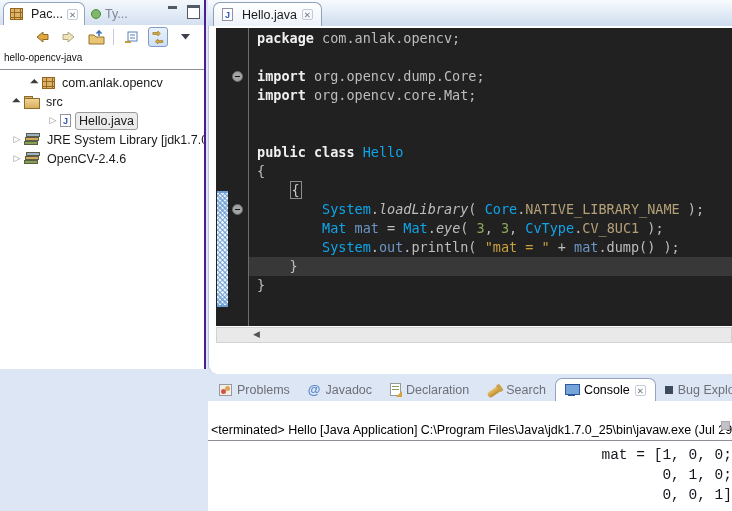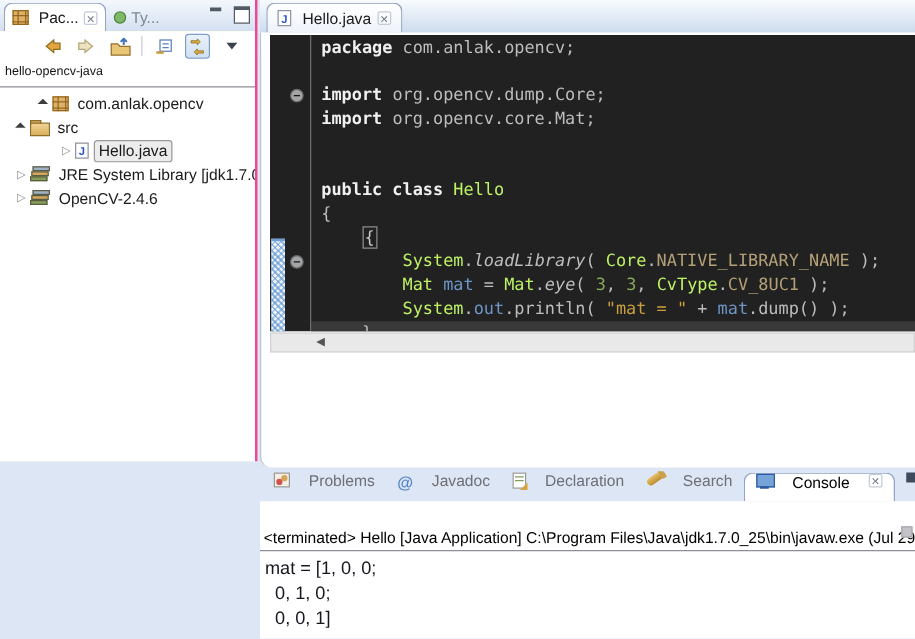--- a/index.html
+++ b/index.html
@@ -6,21 +6,21 @@
   html,body { width:732px; height:511px; overflow:hidden; }
   body {
     position:relative;
     background:#dde6f5;
     font-family:"Liberation Sans", sans-serif;
     font-size:12.5px;
     color:#1a1a1a;
   }
 
   
-  .left-region { position:absolute; left:0; top:0; width:206px; height:369px; border-right:2px solid #ec4899; background:#fef9c3; }
+  .left-region { position:absolute; left:0; top:0; width:206px; height:369px; border-right:2px solid #4c1d95; background:#0ea5e9; }
   .lp-tabrow { height:25px; display:flex; align-items:flex-end; padding-left:3px; position:relative;
     background:linear-gradient(#f4f8fd,#d4e0f0); }
   .lp-tab { display:flex; align-items:center; gap:4px; height:23px; padding:0 6px; font-size:12.5px; white-space:nowrap; }
   .lp-tab.active { background:#fff; border:1px solid #94a4c0; border-bottom:none; border-radius:7px 7px 0 0; }
   .lp-tab.inactive { color:#7d8798; }
   .win-btns { position:absolute; right:5px; top:5px; display:flex; gap:8px; }
   .btn-min,.btn-max { width:12px; height:11px; position:relative; cursor:default; }
   .btn-min::after { content:""; position:absolute; left:1px; top:1px; width:9px; height:3px; background:#525a66; }
   .btn-max::after { content:""; position:absolute; left:0; top:0; width:11px; height:10px; border:1px solid #525a66; border-top:3px solid #525a66; background:#fff; }
   .lp-body { position:absolute; top:25px; left:0; right:0; bottom:0; background:#fff; overflow:hidden; }
@@ -51,55 +51,55 @@
   .icon-library i:nth-child(1) { top:0; left:2px; background:#9db2c6; }
   .icon-library i:nth-child(2) { top:4px; left:1px; background:#d3a95c; }
   .icon-library i:nth-child(3) { top:8px; background:#84a054; }
 
   
   .editor-region { position:absolute; left:208px; top:0; right:0; height:374px; }
   .ed-tabrow { height:26px; background:linear-gradient(#f8fbfe,#cddcee); display:flex; align-items:flex-end; padding-left:5px; }
   .ed-tab { display:flex; align-items:center; gap:5px; height:24px; padding:0 8px; background:linear-gradient(#ffffff,#eef3fa); border:1px solid #8fa0bd; border-bottom:none; border-radius:7px 7px 0 0; font-size:12.5px; }
   .close-box { width:11px; height:11px; font-size:8.5px; line-height:10px; text-align:center; color:#6e7684; border:1px solid #c3cbd8; border-radius:2px; }
   .ed-frame { position:absolute; top:26px; left:0; right:0; bottom:0; background:#fff; border-left:1px solid #b9c4d6; border-bottom-left-radius:9px; padding:2px 0 0 7px; }
-  .ed-dark { position:relative; height:237px; background:#212121; overflow:hidden; }
+  .ed-dark { position:relative; height:298px; background:#212121; overflow:hidden; }
   .range-hatch { position:absolute; left:1px; top:163px; width:11px; height:116px;
       background-color:#eaf2fb;
       background-image:repeating-linear-gradient(45deg, rgba(90,145,205,.6) 0 1.5px, transparent 1.5px 3.5px),
                        repeating-linear-gradient(-45deg, rgba(90,145,205,.45) 0 1.5px, transparent 1.5px 3.5px);
       border-top:2px solid #6b9fd6; border-bottom:2px solid #6b9fd6; }
   .fold-line { position:absolute; left:32px; top:0; bottom:0; width:1px; background:#6e6e6e; }
   .fold { position:absolute; left:16px; width:11px; height:11px; border-radius:50%; background:#a3a4a6; border:1px solid #6a6a6a; }
   .fold::after { content:""; position:absolute; left:2px; top:4px; width:5px; height:1px; background:#171717; }
   .fold.f-import { top:43px; }
   .fold.f-main { top:176px; }
   .code-area { margin-left:33px; padding:1px 0 0 8px; font-family:"DejaVu Sans Mono", monospace; font-size:13.5px; }
   .code-line { height:19px; line-height:19px; white-space:pre; }
   .code-line.hl { background:#383838; margin-left:-8px; padding-left:8px; }
   .tk-kw { color:#f0f0f0; font-weight:bold; }
   .tk-pl { color:#bdbdbd; }
-  .tk-cl { color:#bef264; }
+  .tk-cl { color:#0ea5e9; }
   .tk-va { color:#6d95c5; }
   .tk-nu { color:#88a85a; }
   .tk-st { color:#c9a03c; }
   .tk-co { color:#b3a077; }
   .tk-it { color:#bdbdbd; font-style:italic; }
   .tk-bx { color:#c8c8c8; border:1px solid #8d8d8d; padding:0 1px; }
   .ed-hscroll { height:16px; background:#e9e9e9; margin-top:1px; position:relative; border:1px solid #d2d2d2; }
   .hs-arrow { position:absolute; left:36px; top:1px; font-size:9px; color:#555; }
 
   
   .bottom-region { position:absolute; left:208px; top:377px; right:0; bottom:0; }
   .bt-tabrow { height:24px; display:flex; align-items:flex-end; padding-left:2px; white-space:nowrap; overflow:hidden; }
-  .bt-tab { display:flex; align-items:flex-start; gap:15px; height:23px; padding:0 9px; color:#6f6f76; font-size:12.5px; flex:0 0 auto; }
+  .bt-tab { display:flex; align-items:center; gap:5px; height:23px; padding:0 9px; color:#6f6f76; font-size:12.5px; flex:0 0 auto; }
   .bt-tab.active { background:#fff; border:1px solid #94a4c0; border-bottom:none; border-radius:7px 7px 0 0; color:#000; }
   .bt-content { position:absolute; top:24px; left:0; right:0; bottom:0; background:#fff; overflow:hidden; }
   .console-stub { position:absolute; right:2px; top:20px; width:9px; height:9px; background:#c2c2c8; border:1px solid #a8a8b0; }
   .console-title { margin-top:22px; padding:0 0 3px 3px; font-size:12.5px; color:#000; white-space:nowrap; overflow:hidden; border-bottom:1px solid #8f8f98; }
-  .console-out { padding:4px 0 0 4px; font-family:Liberation Sans, sans-serif; font-size:14.5px; line-height:20px; color:#17171f; }
+  .console-out { padding:4px 0 0 4px; font-family:Liberation Mono, monospace; font-size:14.5px; line-height:20px; color:#17171f;text-align:right; }
   .console-out div { white-space:pre; }
 
   
   .icon-problems { width:13px; height:12px; background:#f4efe6; border:1px solid #9a9a9a; position:relative; }
   .icon-problems::before { content:""; position:absolute; left:1px; bottom:1px; width:5px; height:5px; border-radius:50%; background:#d0524a; }
   .icon-problems::after { content:""; position:absolute; right:1px; top:1px; width:5px; height:5px; border-radius:50%; background:#d8a45a; }
   .icon-javadoc { color:#5585c8; font-weight:bold; font-size:13px; }
   .icon-decl { width:11px; height:13px; background:#fff; border:1px solid #999; position:relative; }
   .icon-decl::before { content:""; position:absolute; left:1px; top:2px; width:7px; height:1px; background:#7fa05c; box-shadow:0 3px 0 #7fa05c; }
   .icon-decl::after { content:""; position:absolute; right:-2px; bottom:-2px; width:0; height:0; border-left:6px solid transparent; border-bottom:6px solid #d8a33c; }

